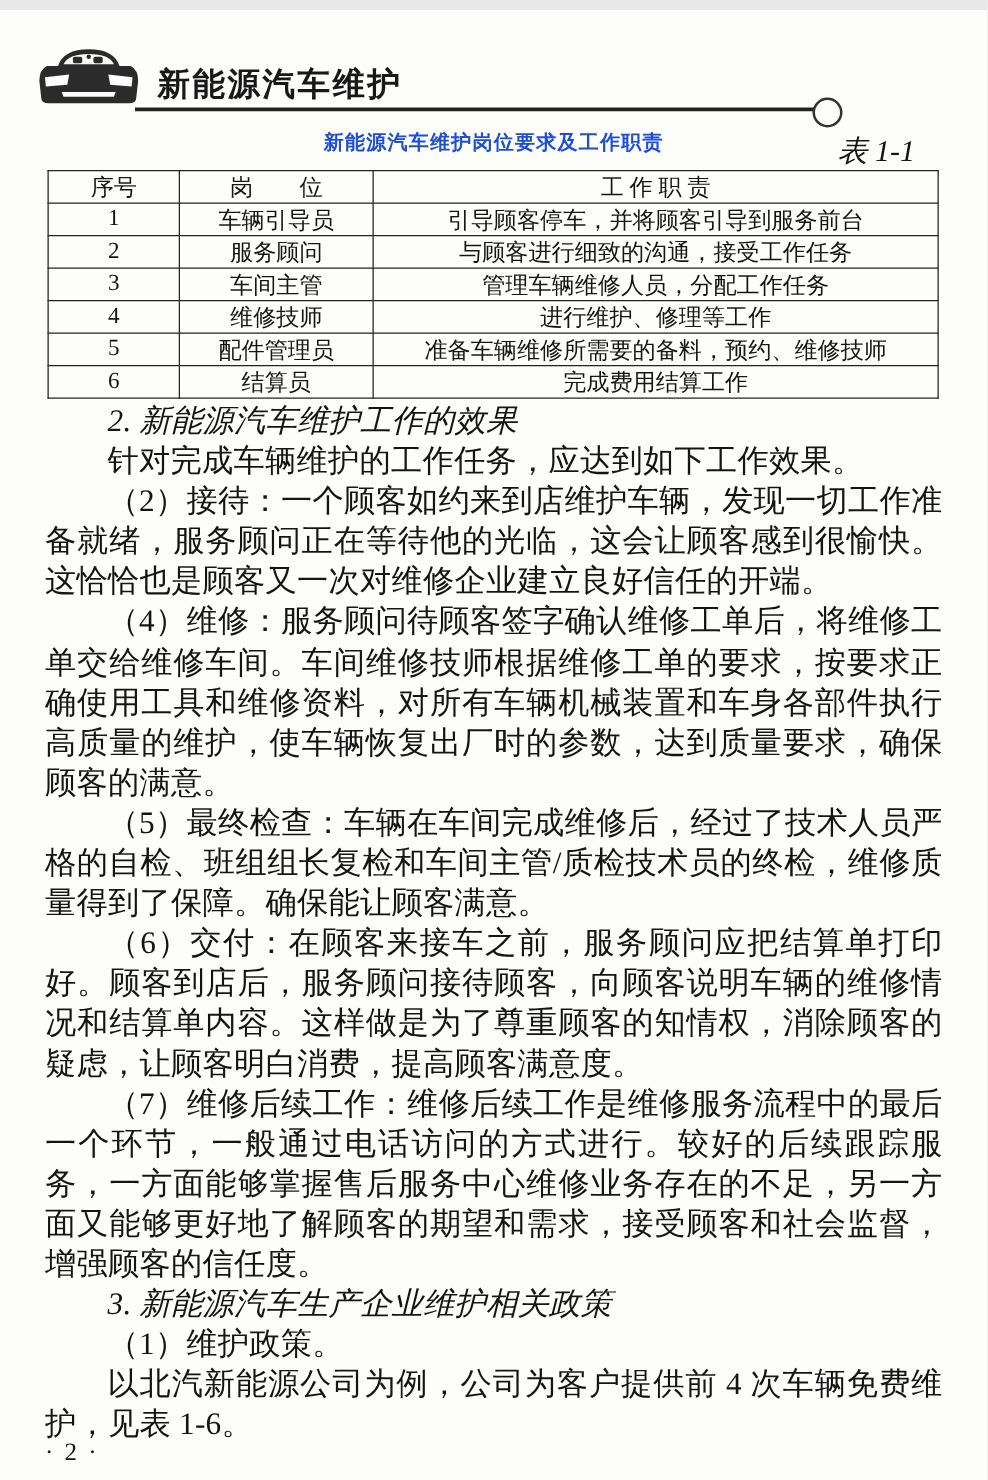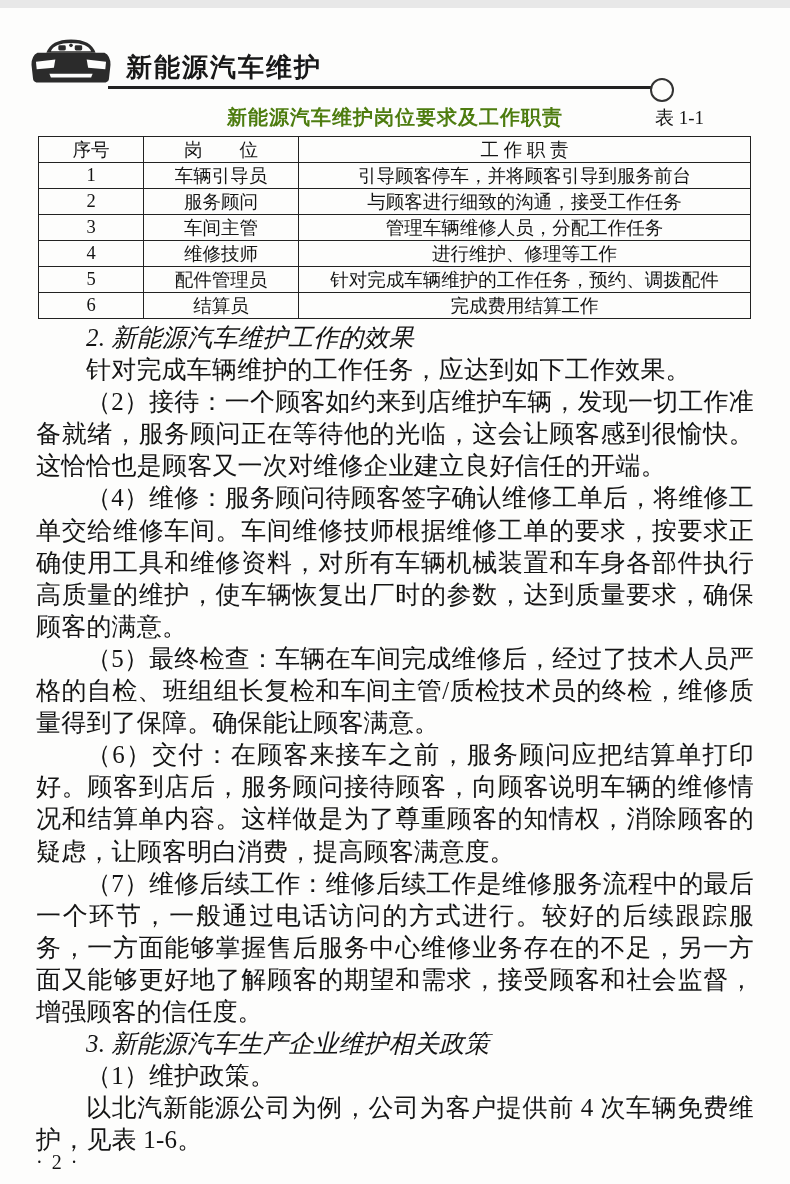--- a/index.html
+++ b/index.html
@@ -27,23 +27,23 @@
   .hdr-circle {
     position: absolute; left: 620px; top: 44px; width: 20px; height: 20px;
     border: 2px solid #333; border-radius: 50%; background: #fdfdfc;
   }
 
   
   .cap-row { position: absolute; top: 96px; left: 38px; width: 714px; height: 26px; }
   .cap {
     position: absolute; left: 0; right: 0; text-align: center;
     font-family: "Liberation Sans", sans-serif; font-weight: bold;
-    font-size: 20px; letter-spacing: 1px; color: #4d7c0f;
+    font-size: 16px; letter-spacing: 1px; color: #1d4ed8;
   }
-  .cap-label { position: absolute; right: 48px; top: 1px; font-size: 19px; }
+  .cap-label { position: absolute; right: 20px; top: 1px; font-size: 24px; font-style: italic; }
 
   
   table.t1 {
     position: absolute; top: 128px; left: 38px; width: 713px;
     border-collapse: collapse; table-layout: fixed;
     font-size: 18.5px; color: #141414;
   }
   table.t1 th, table.t1 td {
     border: 1.5px solid #222; text-align: center; vertical-align: middle;
     height: 23.5px; padding: 0 16px; font-weight: normal;
@@ -120,21 +120,21 @@
         <td>管理车辆维修人员，分配工作任务</td>
       </tr>
       <tr>
         <td>4</td>
         <td>维修技师</td>
         <td>进行维护、修理等工作</td>
       </tr>
       <tr>
         <td>5</td>
         <td>配件管理员</td>
-        <td>针对完成车辆维护的工作任务，预约、调拨配件</td>
+        <td>准备车辆维修所需要的备料，预约、维修技师</td>
       </tr>
       <tr>
         <td>6</td>
         <td>结算员</td>
         <td>完成费用结算工作</td>
       </tr>
     </tbody>
   </table>
 
   <div class="body-text">

